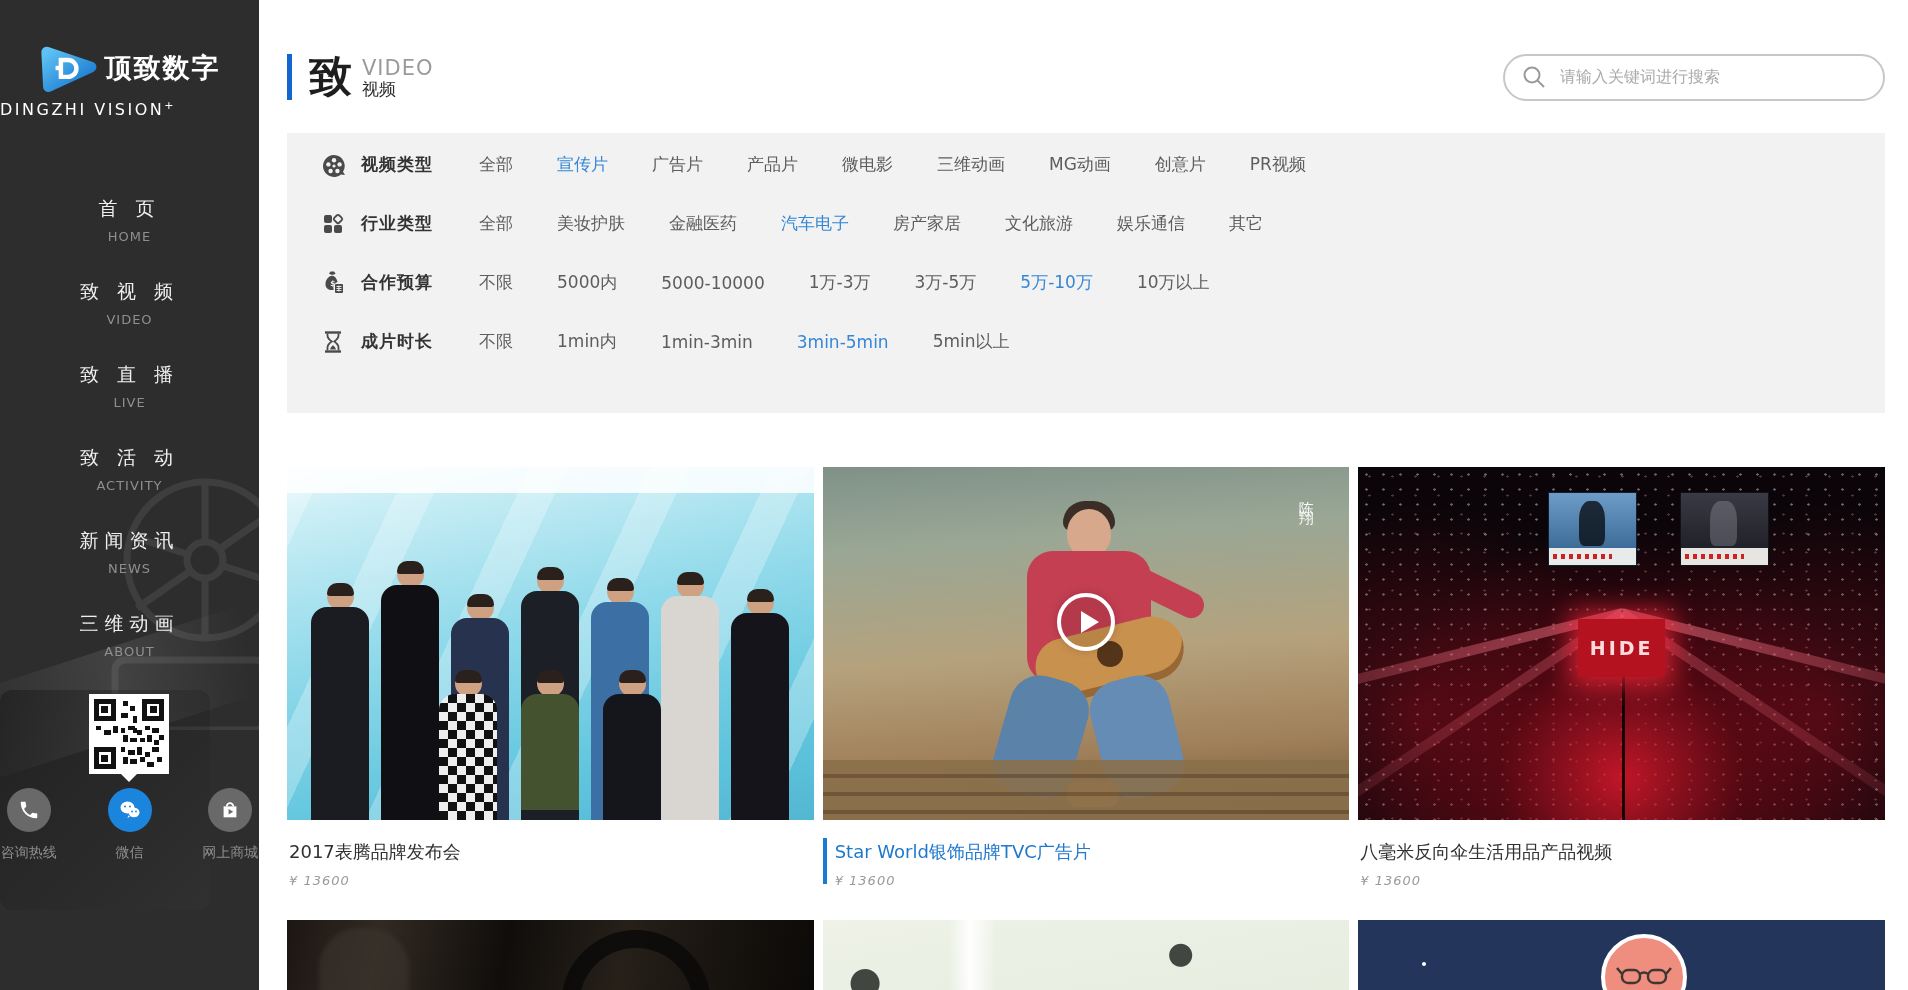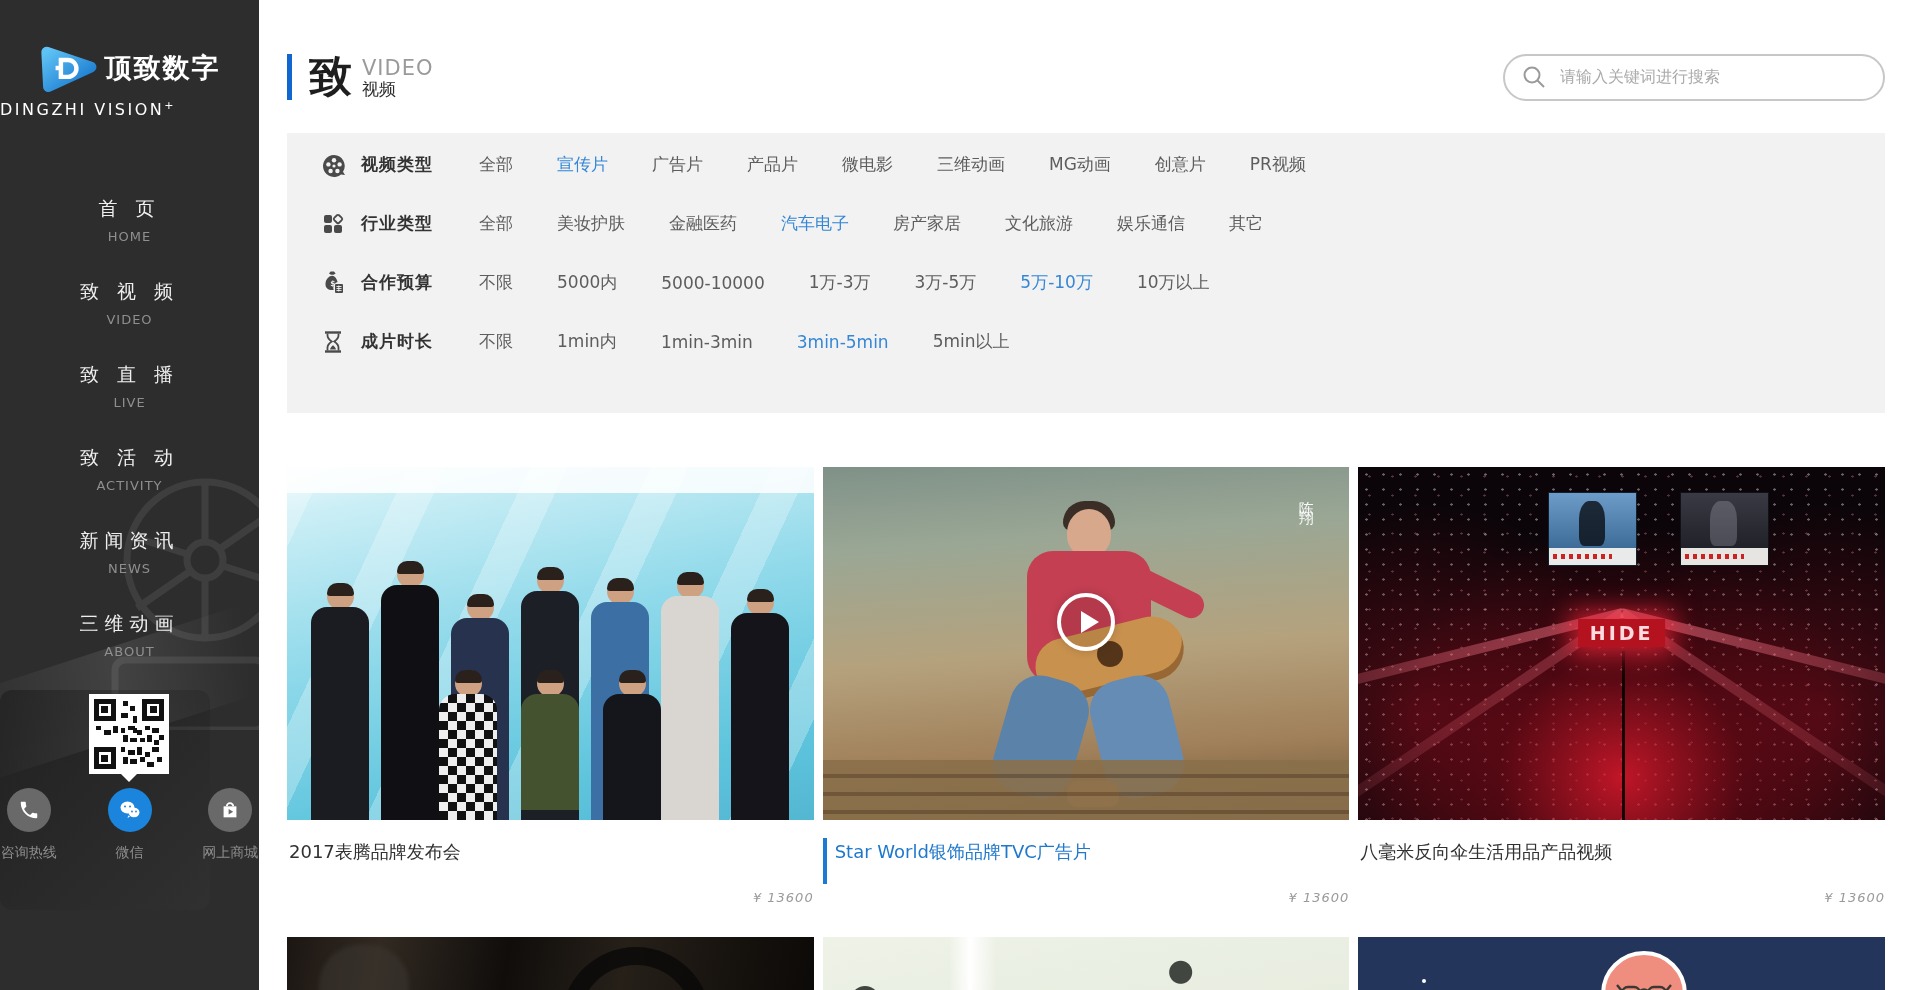--- a/index.html
+++ b/index.html
@@ -68,21 +68,21 @@
 
   .cards { display:flex; gap:9px; margin-top:54px; }
   .cards.row2 { margin-top:32px; }
   .card { flex:1; min-width:0; cursor:pointer; }
   .thumb { height:353px; position:relative; overflow:hidden; background:#ddd; }
   .meta { position:relative; padding:20px 0 0 2px; }
   .meta.hl { padding-left:12px; }
   .meta.hl::before { content:""; position:absolute; left:0; top:18px; height:46px; width:4px; background:#1b7bd4; }
   .c-title { font-size:18px; color:#313131; }
   .meta.hl .c-title { color:#1f78cc; }
-  .c-price { font-size:13px; color:#9a9a9a; font-style:italic; margin-top:26px; letter-spacing:1px;text-align:right; }
+  .c-price { font-size:13px; color:#9a9a9a; font-style:italic; margin-top:9px; letter-spacing:1px; }
 
   
   .thumb1 { background:linear-gradient(168deg,#eef9fb 0%, #cdeff6 10%, #8fd9ea 45%, #5fc5dd 80%, #54b7d2 100%); }
   .thumb1 .stripes { position:absolute; inset:0;
     background:repeating-linear-gradient(115deg, rgba(255,255,255,.5) 0 34px, rgba(255,255,255,0) 34px 110px);
     opacity:.55; }
   .thumb1 .topwhite { position:absolute; top:0; left:0; right:0; height:26px; background:rgba(255,255,255,.85); }
   .people { position:absolute; left:0; right:0; bottom:0; height:78%;
     display:flex; align-items:flex-end; justify-content:center; gap:14px; padding:0 14px; }
   .fig { display:flex; flex-direction:column; align-items:center; justify-content:flex-end; height:var(--h); width:56px; flex:none; }
@@ -122,21 +122,21 @@
       radial-gradient(rgba(255,255,255,.38) 1px, rgba(0,0,0,0) 1.6px),
       radial-gradient(rgba(255,160,180,.3) 1px, rgba(0,0,0,0) 1.6px);
     background-size:auto,auto,auto,17px 15px,23px 19px; }
   .beam3 { position:absolute; left:50%; top:40%; width:480px; height:10px; background:linear-gradient(90deg, rgba(255,120,140,.55), rgba(255,120,140,0)); transform-origin:0 50%; }
   .screenL { position:absolute; left:36%; top:7%; width:17%; height:21%; background:linear-gradient(180deg,#6d9cc9,#2e5d88); border:1px solid #11202e; }
   .screenR { position:absolute; left:61%; top:7%; width:17%; height:21%; background:linear-gradient(180deg,#3a3a44,#191920); border:1px solid #11111a; }
   .scap { position:absolute; left:0; right:0; bottom:0; height:24%; background:rgba(248,246,242,.92);
     background-image:repeating-linear-gradient(90deg, #c22 0 4px, rgba(0,0,0,0) 4px 8px); background-size:68% 5px; background-position:16% 55%; background-repeat:no-repeat; }
   .sfig { position:absolute; left:34%; top:12%; width:30%; height:62%; border-radius:40% 40% 20% 20%; background:rgba(10,14,20,.8); }
   .hide-sign { position:absolute; left:50%; top:43%; transform:translateX(-50%); background:#b5121f;
-    color:#ffdadf; font-weight:bold; font-size:19px; letter-spacing:3px; padding:3px 12px;
+    color:#ffdadf; font-weight:bold; font-size:19px; letter-spacing:3px; padding:18px 12px;
     box-shadow:0 0 26px 8px rgba(255,40,60,.75); }
   .truss { position:absolute; left:50%; top:52%; width:3px; height:48%; background:rgba(0,0,0,.85); }
 
   
   .thumb4 { background:linear-gradient(100deg,#1c1613 0%, #322a22 16%, #100d0b 38%, #262019 58%, #15110d 78%, #060505 100%); }
   .thumb4 .arch { position:absolute; left:52%; top:10px; width:150px; height:220px; border:18px solid #0a0908; border-bottom:none; border-radius:90px 90px 0 0; opacity:.8; }
   .thumb4 .sil { position:absolute; left:6%; top:8px; width:90px; height:300px; border-radius:40px 40px 0 0; background:rgba(60,55,50,.55); filter:blur(2px); }
   .thumb5 { background:linear-gradient(170deg,#eef2e7 0%, #e2e9da 60%, #d7e0cf 100%); }
   .thumb5 .blobs { position:absolute; inset:0; background-image:
       radial-gradient(circle at 8% 18%, #242a24 0 14px, rgba(0,0,0,0) 15px),

